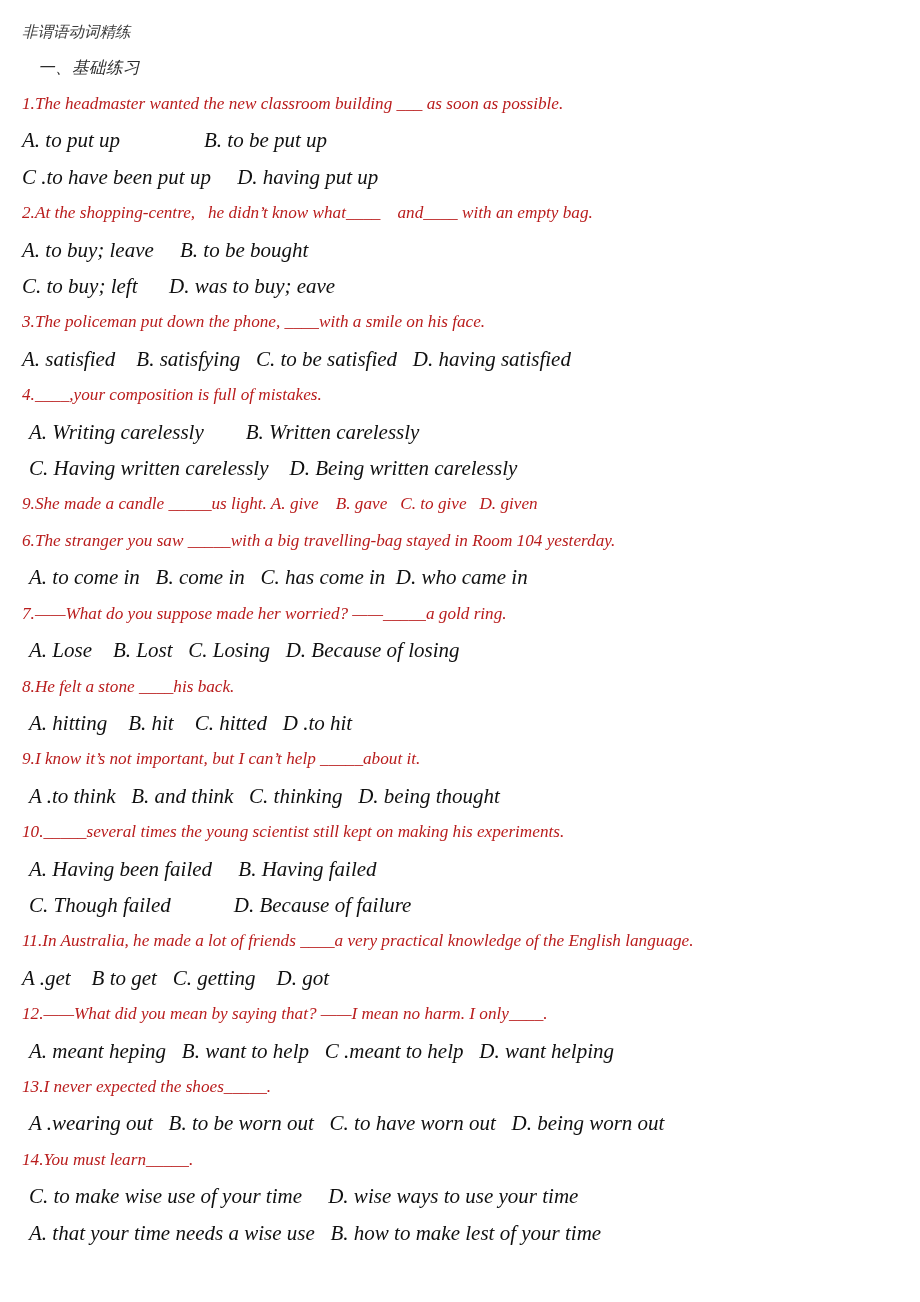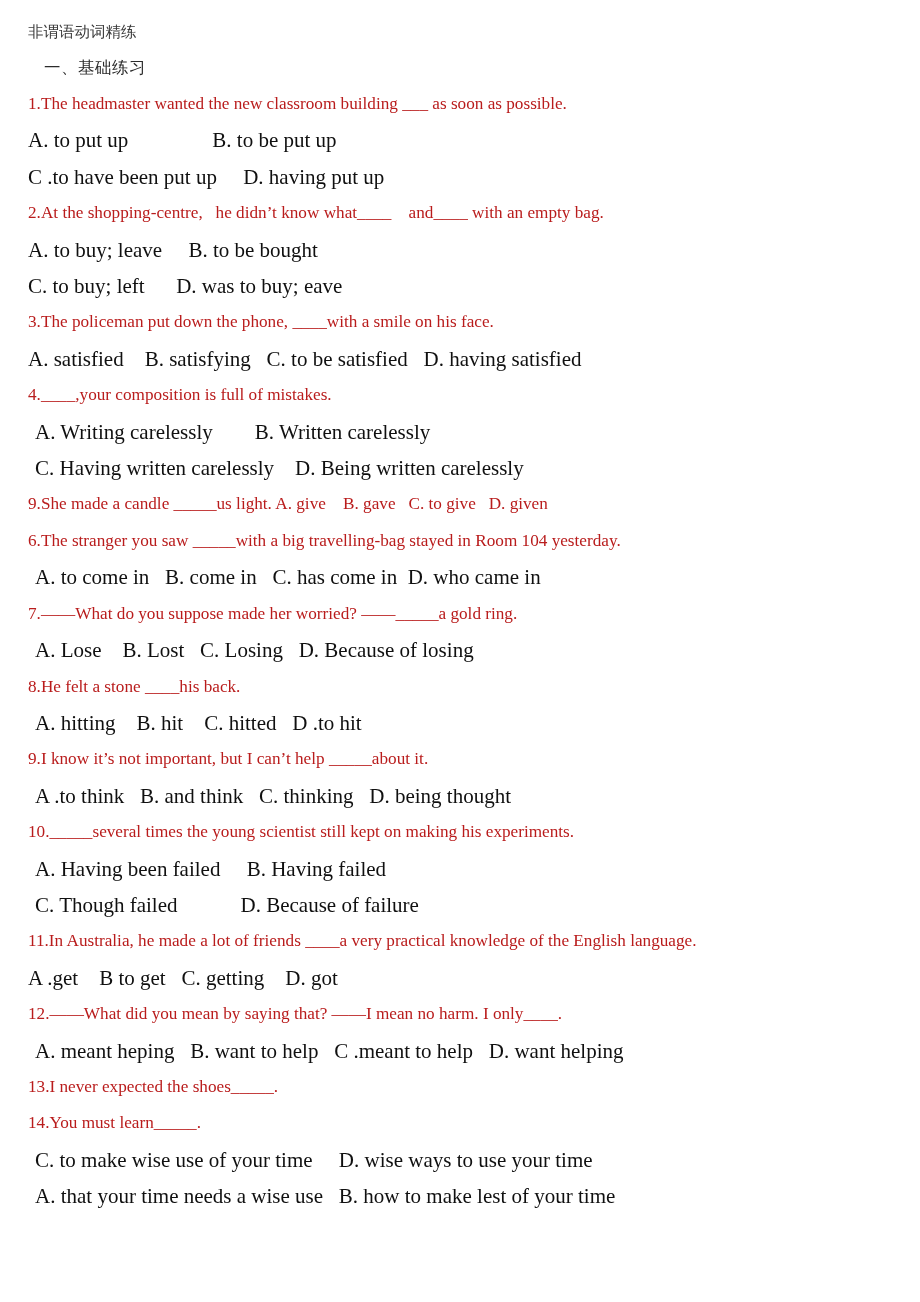--- a/index.html
+++ b/index.html
@@ -12,22 +12,23 @@
     width: 920px;
     height: 1302px;
     font-family: "Liberation Serif", "DejaVu Serif", serif;
     color: #000000;
     overflow: hidden;
   }
   .page {
     position: relative;
     width: 920px;
     height: 1000px;
-    padding: 14px 0 0 28px;
+    padding: 14px 0 0 22px;
     box-sizing: border-box;
+    font-style: italic;
   }
   .doc-title {
     font-size: 15.5px;
     line-height: 36px;
     color: #3a3a3a;
     white-space: pre;
   }
   .section-heading {
     font-size: 16.5px;
     line-height: 36px;
@@ -108,20 +109,21 @@
       <div>
         <div class="q-line">11.In Australia, he made a lot of friends ____a very practical knowledge of the English language.</div>
         <div class="opt-line">A .get    B to get   C. getting    D. got</div>
       </div>
       <div>
         <div class="q-line">12.——What did you mean by saying that? ——I mean no harm. I only____.</div>
         <div class="opt-line indented">A. meant heping   B. want to help   C .meant to help   D. want helping</div>
       </div>
       <div>
         <div class="q-line">13.I never expected the shoes_____.</div>
+        <div class="opt-line indented">A .wearing out   B. to be worn out   C. to have worn out   D. being worn out</div>
       </div>
       <div>
         <div class="q-line">14.You must learn_____.</div>
         <div class="opt-line indented">C. to make wise use of your time     D. wise ways to use your time</div>
         <div class="opt-line indented">A. that your time needs a wise use   B. how to make lest of your time</div>
       </div>
     </div>
 
 </div>
 

